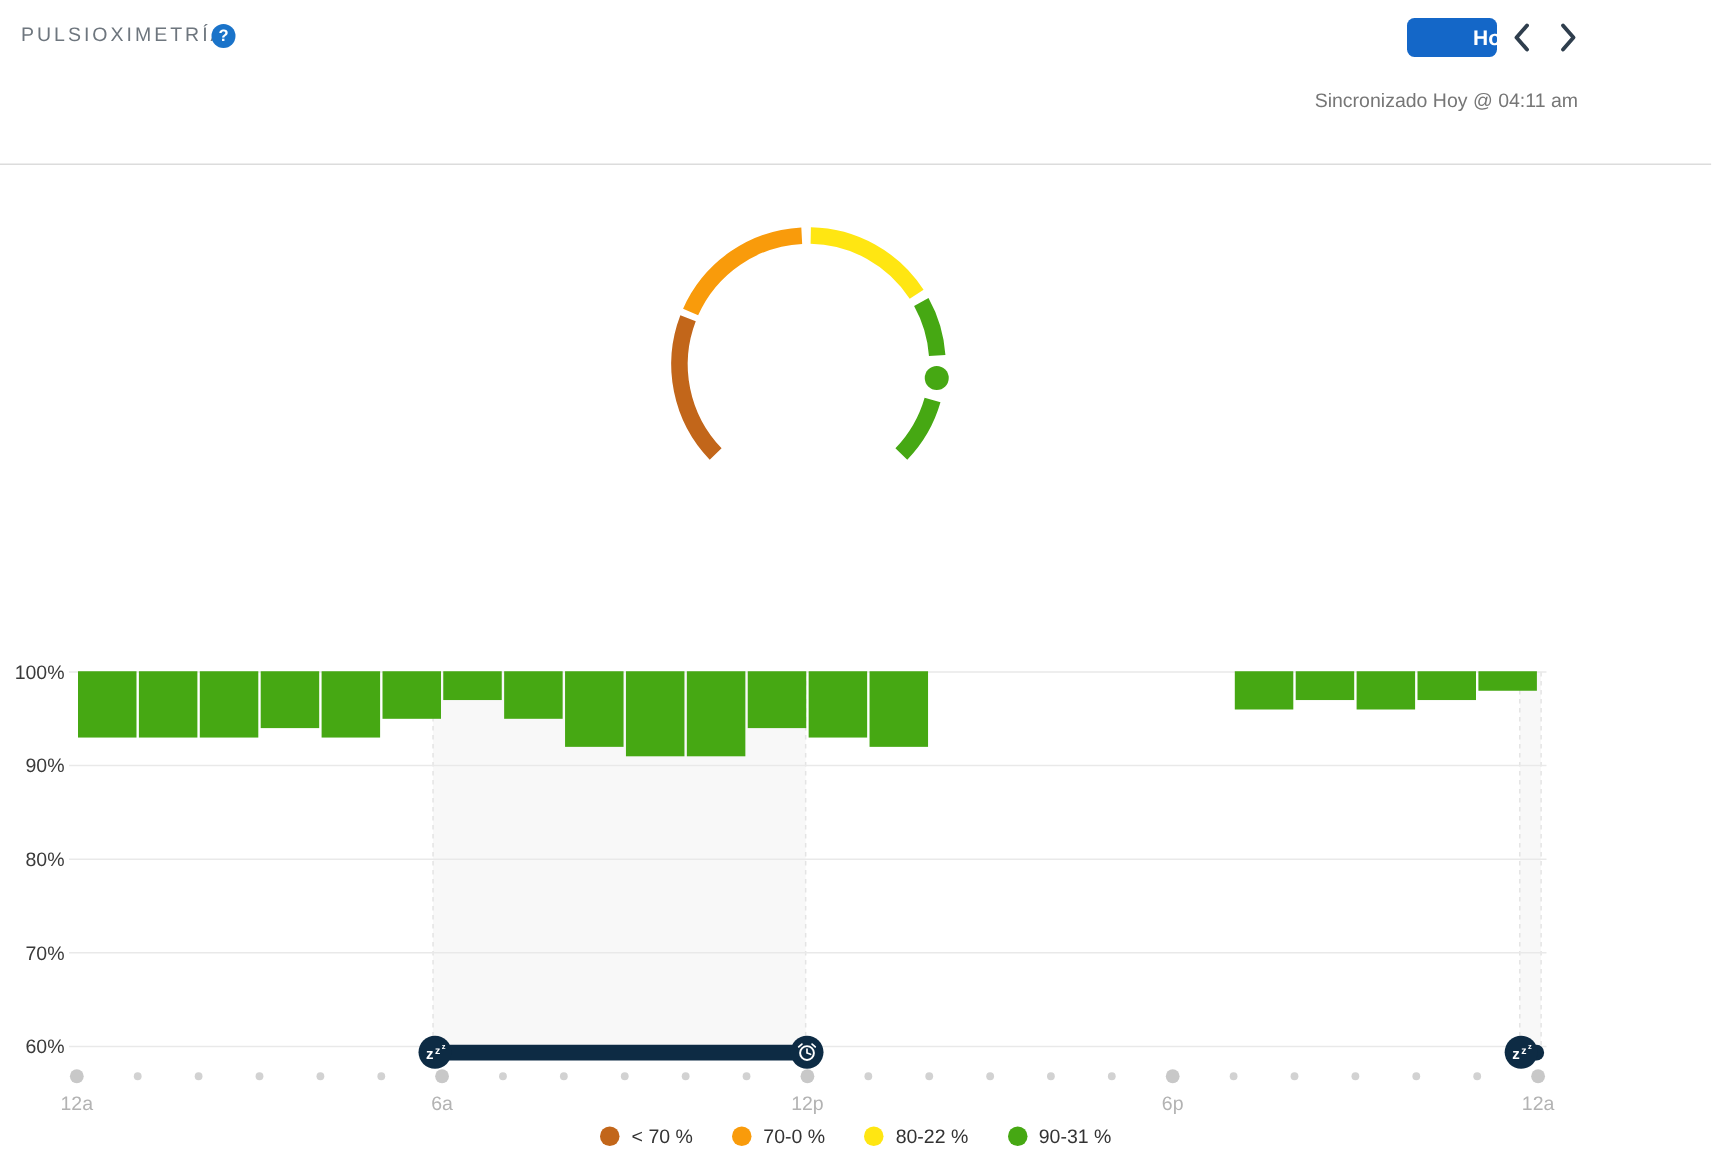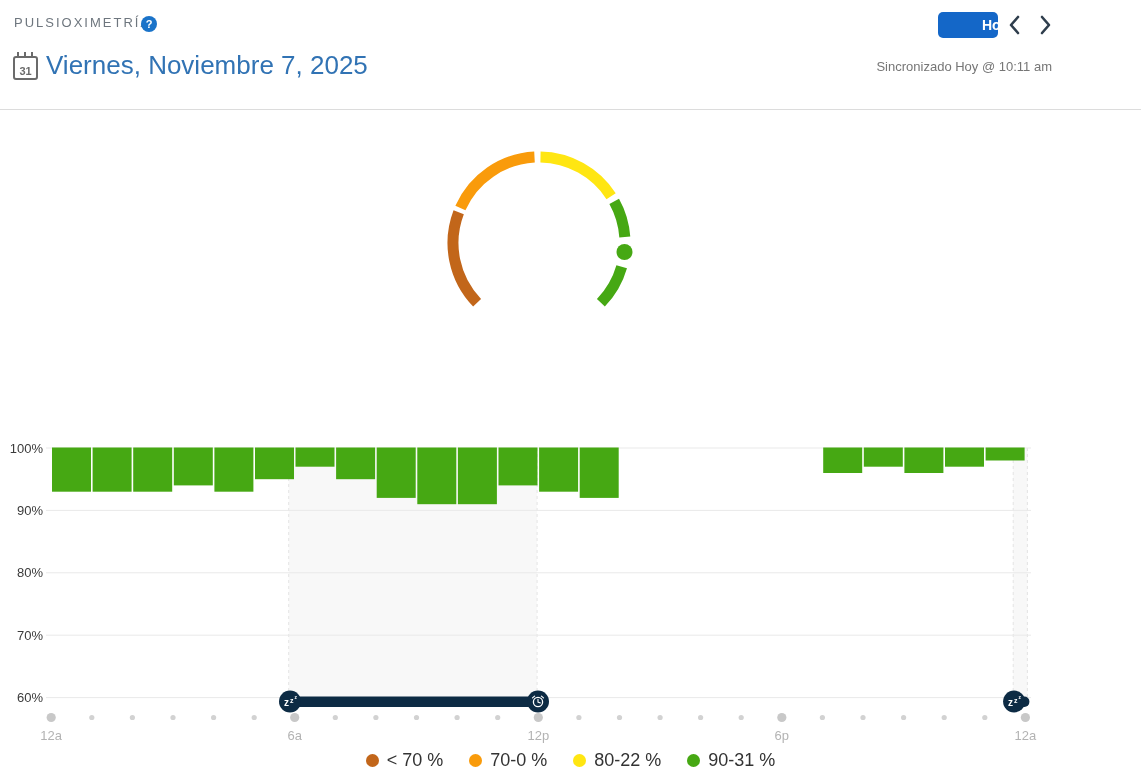--- a/index.html
+++ b/index.html
@@ -29,21 +29,21 @@
   .hdr-divider{position:absolute;left:0;top:109px;width:1141px;height:1px;background:#dcdcdc;}
   
   .gauge-wrap{position:absolute;left:427px;top:135px;width:224px;height:200px;}
   .gauge-center{position:absolute;left:0;right:0;top:76px;text-align:center;pointer-events:none;}
   .gauge-value{font-size:34px;font-weight:300;color:#454545;line-height:38px;}
   .gauge-sub{font-size:13px;color:#8a8a8a;margin-top:3px;}
   
   .chart-svg{position:absolute;left:0;top:428px;}
   .legend{position:absolute;left:0;top:750px;width:1141px;display:flex;justify-content:center;
           gap:26px;align-items:center;}
-  .legend-item{display:flex;align-items:center;gap:8px;font-size:18px;color:#333;}
+  .legend-item{display:flex;align-items:center;gap:8px;font-size:13px;color:#333;}
   .legend-dot{width:13px;height:13px;border-radius:50%;}
 </style>
 </head>
 <body>
 
 <div class="page">
 
   <span class="hdr-title">PULSIOXIMETRÍA</span>
   <span class="help-icon">?</span>
 
@@ -52,28 +52,21 @@
     <span><svg width="18" height="22" viewBox="0 0 18 22">
           <path d="M12 3 L5 11 L12 19" fill="none" stroke="#2f3e4d" stroke-width="2.6" stroke-linecap="round" stroke-linejoin="round"></path>
         </svg></span>
   </button>
   <button class="chev chev-next" title="">
     <span><svg width="18" height="22" viewBox="0 0 18 22">
           <path d="M6 3 L13 11 L6 19" fill="none" stroke="#2f3e4d" stroke-width="2.6" stroke-linecap="round" stroke-linejoin="round"></path>
         </svg></span>
   </button>
 
-  <div class="date-row">
-    <span class="cal-icon">
-      <span class="rings"></span>
-      <span class="day">31</span>
-    </span>
-    <span class="date-text">Viernes, Noviembre 7, 2025</span>
-  </div>
-  <div class="sync">Sincronizado Hoy @ 10:11 am</div>
+  <div class="sync">Sincronizado Hoy @ 04:11 am</div>
   <div class="hdr-divider"></div>
 
   <div class="gauge-wrap">
     <svg id="gauge-svg" width="224" height="200">
         <path d="M 50.1 167.7 A 86 86 0 0 1 31.7 77.2" fill="none" stroke="#c2661a" stroke-width="11"></path>
         <path d="M 33.4 73.0 A 86 86 0 0 1 107.5 22.1" fill="none" stroke="#f99b0b" stroke-width="11"></path>
         <path d="M 113.5 22.0 A 86 86 0 0 1 184.1 61.2" fill="none" stroke="#ffe612" stroke-width="11"></path>
         <path d="M 187.2 66.3 A 86 86 0 0 1 197.8 102.0" fill="none" stroke="#46a813" stroke-width="11"></path>
         <path d="M 194.7 131.7 A 86 86 0 0 1 173.9 167.7" fill="none" stroke="#46a813" stroke-width="11"></path>
         <circle cx="197.5" cy="117.0" r="8" fill="#46a813"></circle>

